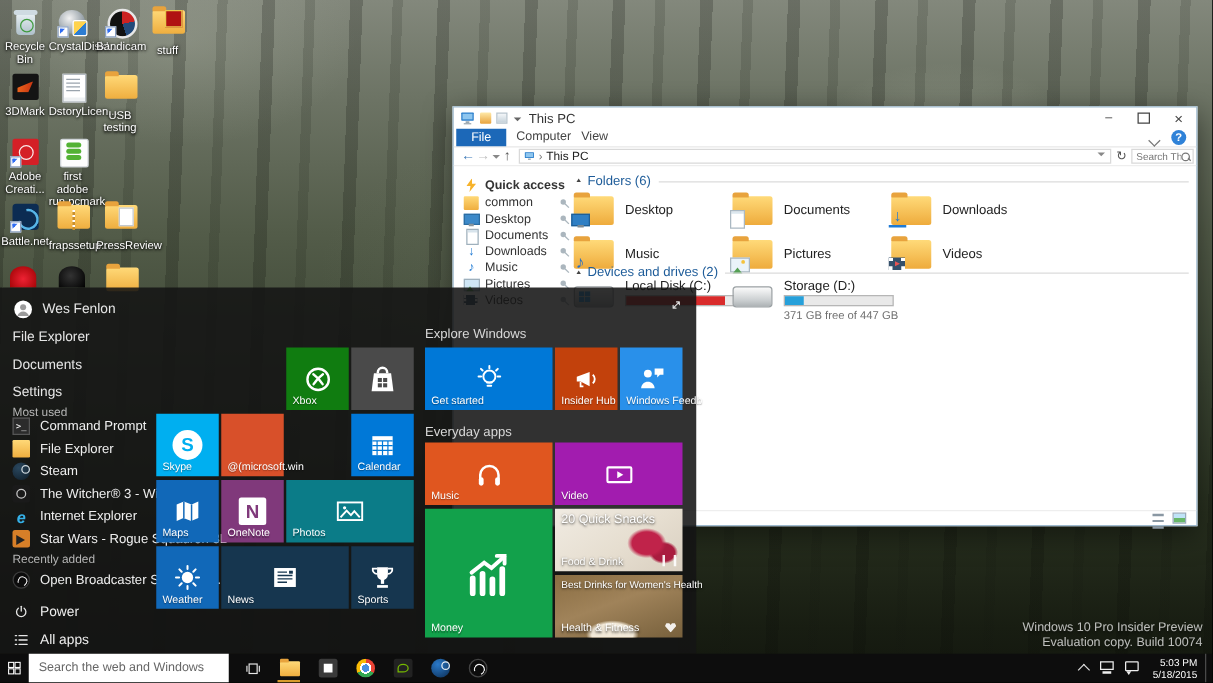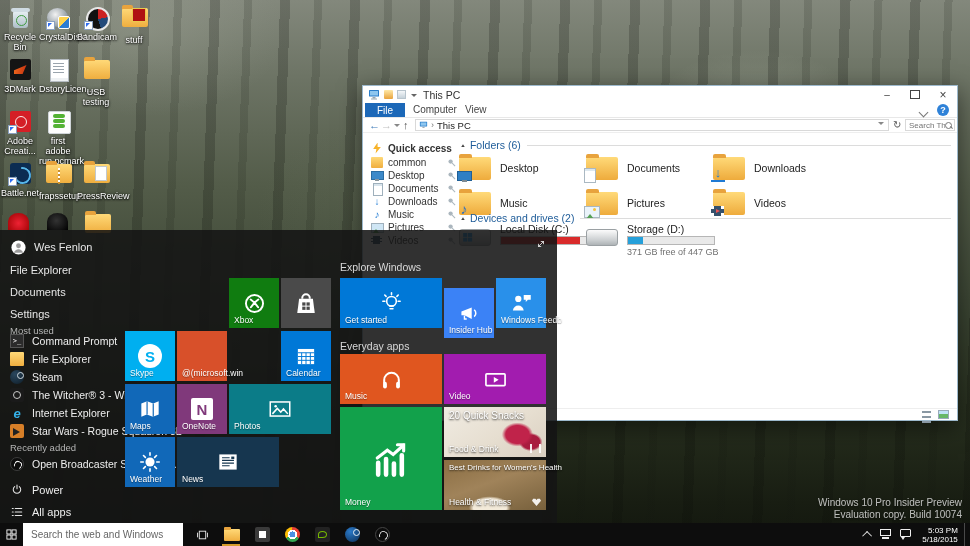--- a/index.html
+++ b/index.html
@@ -523,30 +523,39 @@
       <span class="tl">Weather</span>
     </div>
     <div class="tile wide" style="left:177px;top:207px;background:#16364F">
       <svg width="26" height="26" viewBox="0 0 24 24">
           <rect x="4" y="5" width="16" height="14" fill="#fff"></rect>
           <path d="M6.5 8h7M6.5 10.5h11M6.5 13h11M6.5 15.5h7" stroke="#16364F" stroke-width="1"></path>
           <rect x="15" y="7" width="2.8" height="2.2" fill="#16364F"></rect>
         </svg>
       <span class="tl">News</span>
     </div>
+    <div class="tile" style="left:281px;top:207px;background:#16364F">
+      <svg width="26" height="26" viewBox="0 0 24 24">
+          <path d="M8 4.5h8V10a4 4 0 01-8 0z" fill="#fff"></path>
+          <path d="M8 5.5H4.8A3.2 3.2 0 008 9.3M16 5.5h3.2A3.2 3.2 0 0116 9.3" stroke="#fff" stroke-width="1.3" fill="none"></path>
+          <rect x="10.8" y="13.5" width="2.4" height="3.2" fill="#fff"></rect>
+          <rect x="8" y="17.6" width="8" height="2" fill="#fff"></rect>
+        </svg>
+      <span class="tl">Sports</span>
+    </div>
 
     <div class="a smhdr" style="left:340px;top:31px;font-size:10.5px;color:#d8d8d8">Explore Windows</div>
     <div class="tile wide" style="left:340px;top:48px;background:#0078D7">
       <svg width="27" height="27" viewBox="0 0 24 24" fill="none" stroke="#fff" stroke-width="1.4" stroke-linecap="round">
           <circle cx="12" cy="10" r="4.3"></circle>
           <path d="M10.3 14.2h3.4M10.7 16.6h2.6M12 2.5v1.6M4.3 10h1.8M17.9 10h1.8M6 4.5l1.2 1.2M18 4.5l-1.2 1.2"></path>
         </svg>
       <span class="tl">Get started</span>
     </div>
-    <div class="tile" style="left:444px;top:58px;background:#3b82f6">
+    <div class="tile" style="left:444px;top:48px;background:#c2410c">
       <svg width="26" height="26" viewBox="0 0 24 24">
           <path d="M5 10.5v3.5h2.8l6.7 3.5V7z" fill="#fff"></path>
           <path d="M16.8 9a4.2 4.2 0 010 6.4" stroke="#fff" stroke-width="1.4" fill="none"></path>
           <path d="M7.8 14.2v3.4h2.1" stroke="#fff" stroke-width="1.3" fill="none"></path>
         </svg>
       <span class="tl">Insider Hub</span>
     </div>
     <div class="tile" style="left:496px;top:48px;background:#2990EA">
       <svg width="26" height="26" viewBox="0 0 24 24">
           <circle cx="9.5" cy="8.2" r="2.9" fill="#fff"></circle>

